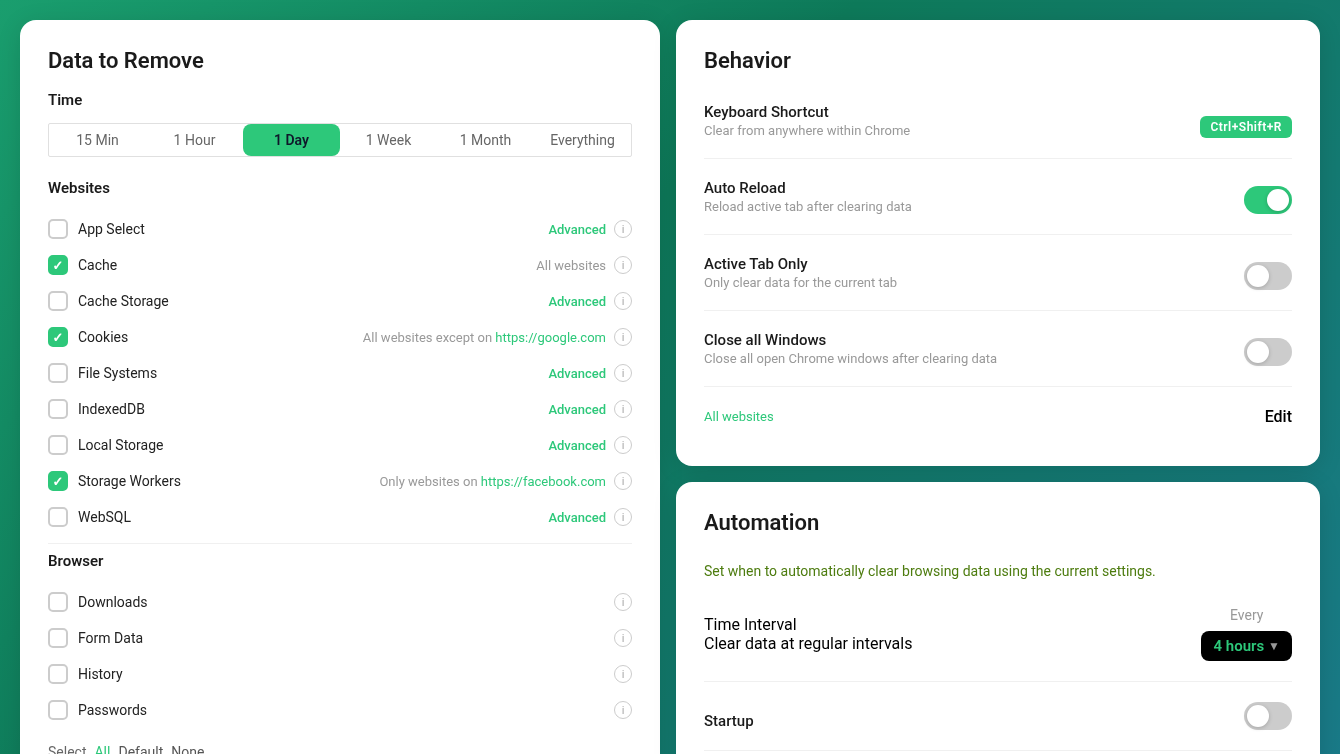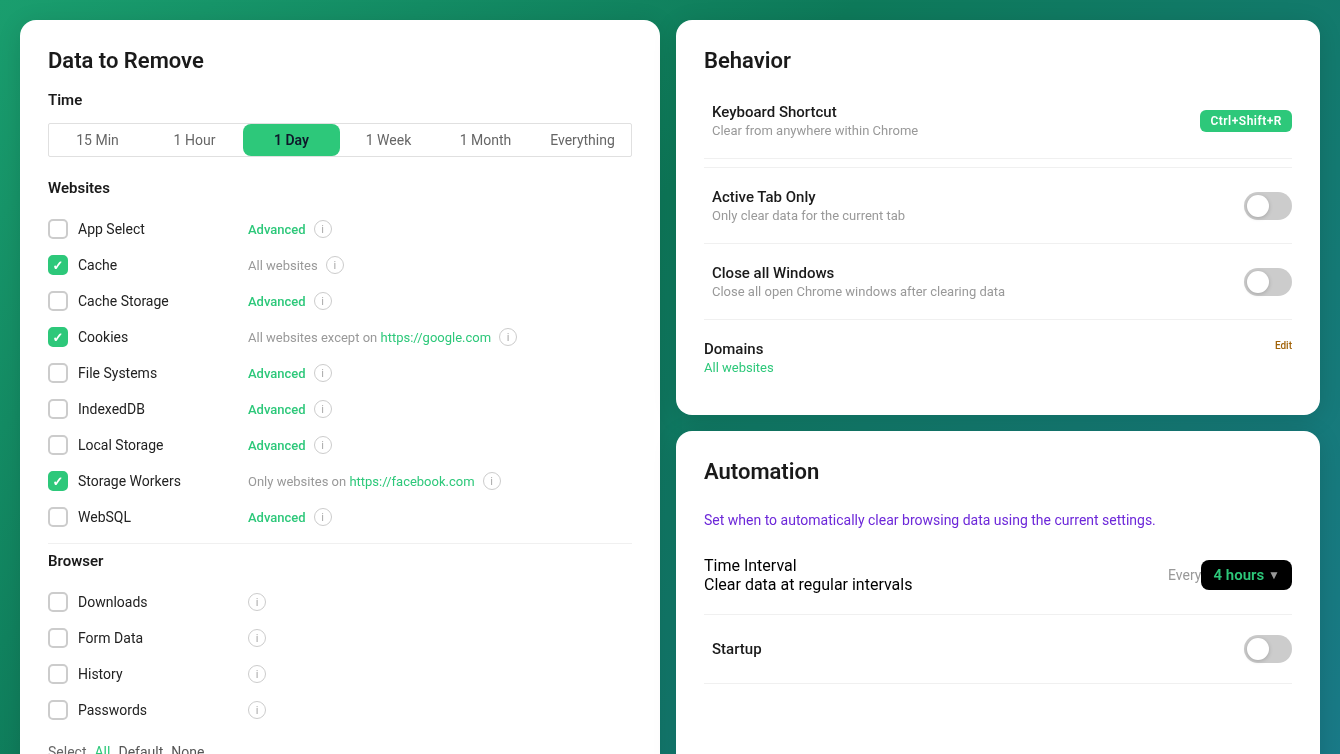--- a/index.html
+++ b/index.html
@@ -87,21 +87,21 @@
     }
     .checkbox-row .label {
       flex: 0 0 160px;
       font-size: 14px;
       color: #222;
     }
     .checkbox-row .row-right {
       flex: 1;
       display: flex;
       align-items: center;
-      justify-content: flex-start;
+      justify-content: flex-end;
       gap: 8px;
     }
     .checkbox-row .tag-text {
       font-size: 13px;
       color: #999;
     }
     .checkbox-row .tag-green {
       font-size: 13px;
       color: #2dc87a;
       font-weight: 500;
@@ -174,24 +174,23 @@
     .select-footer a {
       font-size: 14px;
       color: #2dc87a;
       cursor: pointer;
       text-decoration: none;
     }
 
     
     .behavior-row {
       display: flex;
-      align-items: center;
+      align-items: flex-end;
       padding: 12px 0;
       gap: 16px;
-      margin-left: 8px;
     }
     .behavior-row .row-info {
       flex: 1;
     }
     .behavior-row .row-info .row-title {
       font-size: 15px;
       font-weight: 500;
       color: #1a1a1a;
     }
     .behavior-row .row-info .row-desc {
@@ -259,45 +258,46 @@
       font-size: 15px;
       font-weight: 500;
       color: #1a1a1a;
     }
     .domains-row .domain-sub {
       font-size: 13px;
       color: #2dc87a;
       margin-top: 2px;
     }
     .edit-link {
-      font-size: 10px;
-      color: #a16207;
+      font-size: 16px;
+      color: #000000;
       font-weight: 500;
       cursor: pointer;
     }
 
     
     .automation-desc {
       font-size: 14px;
-      color: #6d28d9;
+      color: #4d7c0f;
       margin-bottom: 16px;
       margin-top: 28px;
     }
     .time-interval-row {
       display: flex;
       align-items: center;
       padding: 12px 0;
     }
     .time-interval-row .row-info {
       flex: 1;
     }
     .interval-control {
       display: flex;
       align-items: center;
-      gap: 0;
+      gap: 8px;
+      flex-direction: column;
     }
     .interval-label {
       font-size: 14px;
       color: #999;
     }
     .interval-select {
       display: flex;
       align-items: center;
       gap: 4px;
       background: #000000;
@@ -480,20 +480,29 @@
           <div class="row-title">Keyboard Shortcut</div>
           <div class="row-desc">Clear from anywhere within Chrome</div>
         </div>
         <div class="row-control">
           <span class="shortcut-badge">Ctrl+Shift+R</span>
         </div>
       </div>
 
       <div class="divider"></div>
 
+      <div class="behavior-row">
+        <div class="row-info">
+          <div class="row-title">Auto Reload</div>
+          <div class="row-desc">Reload active tab after clearing data</div>
+        </div>
+        <div class="row-control">
+          <div class="toggle on"></div>
+        </div>
+      </div>
 
       <div class="divider"></div>
 
       <div class="behavior-row">
         <div class="row-info">
           <div class="row-title">Active Tab Only</div>
           <div class="row-desc">Only clear data for the current tab</div>
         </div>
         <div class="row-control">
           <div class="toggle"></div>
@@ -509,21 +518,20 @@
         </div>
         <div class="row-control">
           <div class="toggle"></div>
         </div>
       </div>
 
       <div class="divider"></div>
 
       <div class="domains-row">
         <div class="domain-info">
-          <div class="domain-title">Domains</div>
           <div class="domain-sub">All websites</div>
         </div>
         <span class="edit-link">Edit</span>
       </div>
     </div>
 
     <div class="card">
       <h2 class="section-title">Automation</h2>
       <p class="automation-desc">Set when to automatically clear browsing data using the current settings.</p>
 

